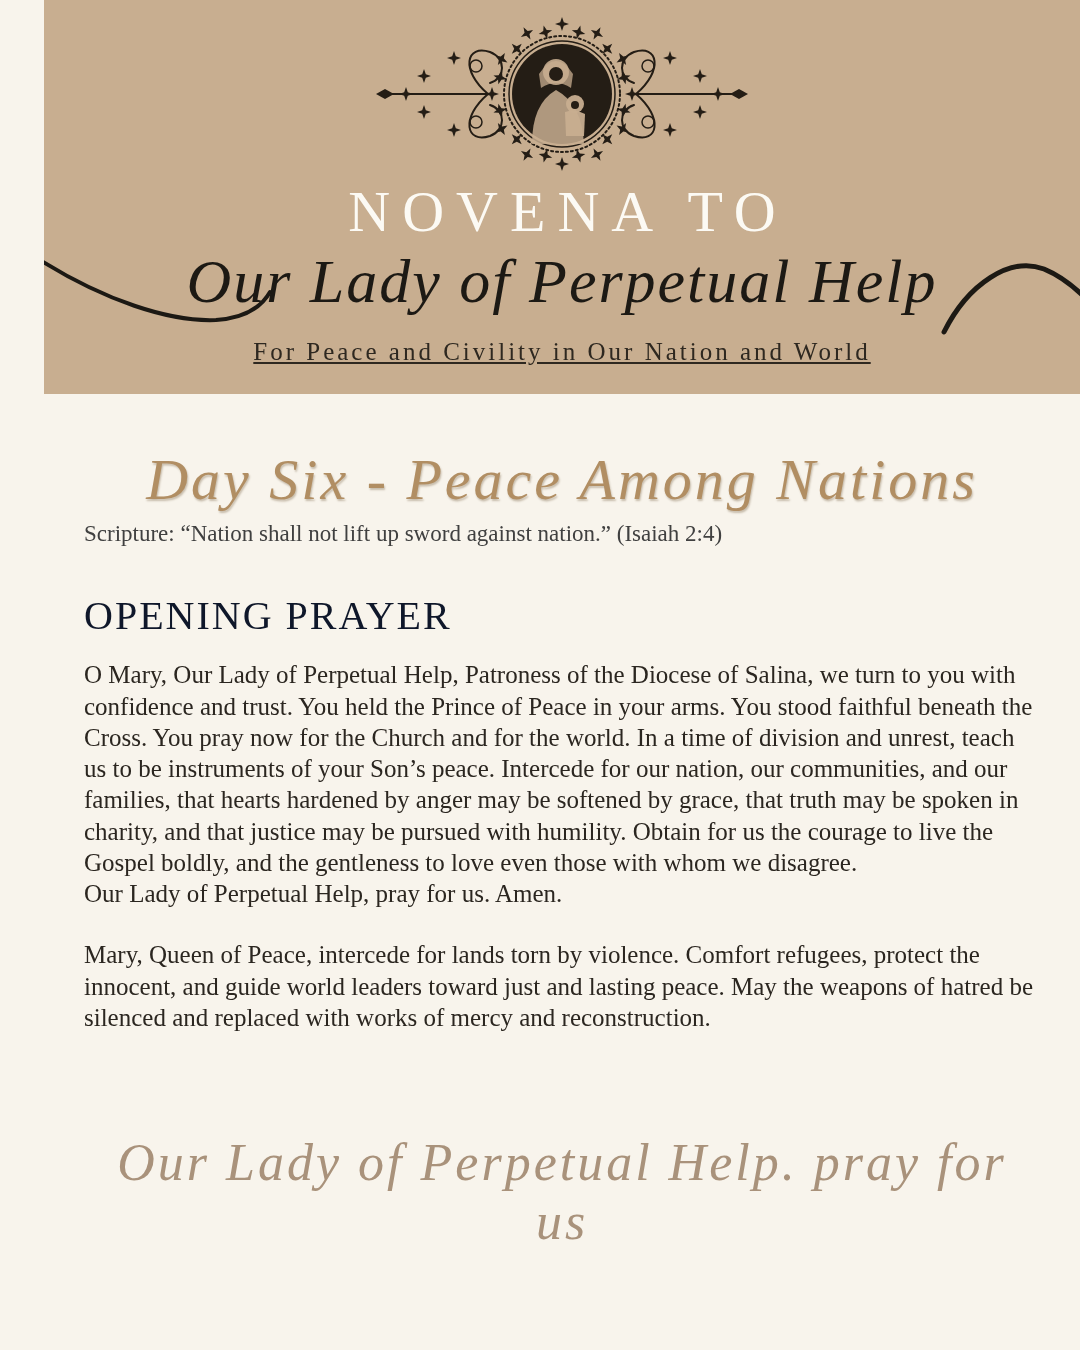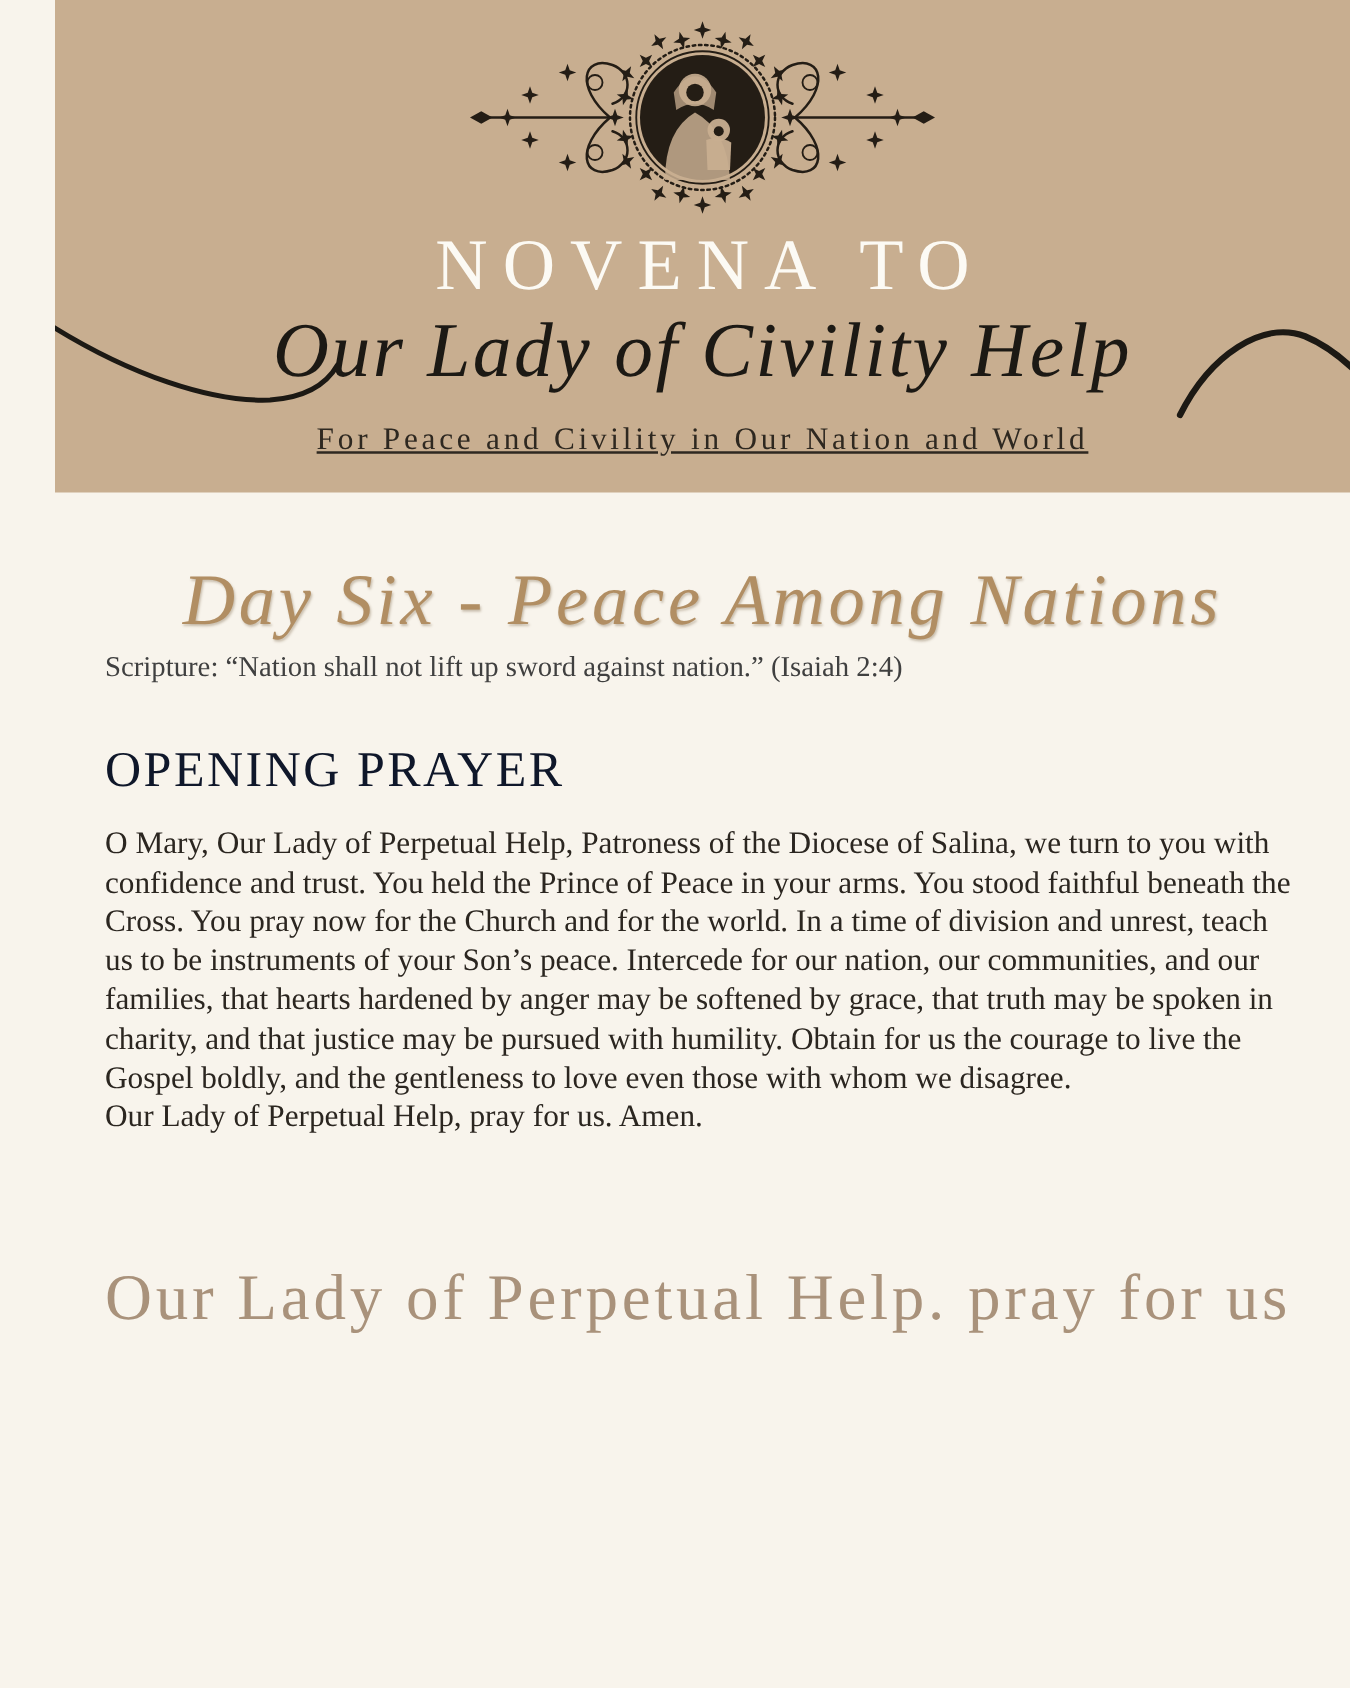--- a/index.html
+++ b/index.html
@@ -98,21 +98,22 @@
     max-width: 1005px;
     font-size: 25px;
     line-height: 1.25;
     color: #2b2620;
   }
   .prayer-paragraph-2 {
     margin-top: 30px;
   }
   .closing-script {
     margin-top: 100px;
-    text-align: left;
+    text-align: center;
+    font-style: italic;
     font-size: 52px;
     letter-spacing: 3px;
     color: #a9927b;
   }
   .orn { stroke: #241d15; fill: none; stroke-linecap: round; }
   .orn-fill { fill: #241d15; stroke: none; }
   .orn-tan { fill: #c8ae90; stroke: none; }
 </style>
 </head>
 <body>
@@ -180,37 +181,38 @@
       <circle class="orn-fill" cx="203" cy="97" r="4"></circle>
     </svg>
 
     <svg class="swash-svg" width="1080" height="394" viewBox="0 0 1080 394">
       <path d="M-4 260 C 60 300, 125 322, 172 320 C 202 318, 218 306, 226 292" fill="none" stroke="#1c1914" stroke-width="4" stroke-linecap="round"></path>
       <path d="M900 332 C 924 284, 966 256, 1000 269 C 1036 284, 1062 320, 1086 352" fill="none" stroke="#1c1914" stroke-width="5" stroke-linecap="round"></path>
     </svg>
 
     <div class="novena-title">NOVENA TO</div>
 
-    <div class="script-title">Our Lady of Civility Help</div>
+    <div class="script-title">Our Lady of Perpetual Help</div>
 
     <div class="header-subtitle">For Peace and Civility in Our Nation and World</div>
   </div>
 
   <div class="body">
 
     <div class="day-heading">Day Six - Peace Among Nations</div>
 
     <div class="scripture-block">
       <div>Scripture: “Nation shall not lift up sword against nation.” (Isaiah 2:4)</div>
     </div>
 
     <div class="prayer-heading">OPENING PRAYER</div>
 
     <div class="prayer-paragraph">
       <span>O Mary, Our Lady of Perpetual Help, Patroness of the Diocese of Salina, we turn to you with confidence and trust. You held the Prince of Peace in your arms. You stood faithful beneath the Cross. You pray now for the Church and for the world. In a time of division and unrest, teach us to be instruments of your Son’s peace. Intercede for our nation, our communities, and our families, that hearts hardened by anger may be softened by grace, that truth may be spoken in charity, and that justice may be pursued with humility. Obtain for us the courage to live the Gospel boldly, and the gentleness to love even those with whom we disagree.</span>
       <div>Our Lady of Perpetual Help, pray for us. Amen.</div>
     </div>
 
+    <div class="prayer-paragraph prayer-paragraph-2">Mary, Queen of Peace, intercede for lands torn by violence. Comfort refugees, protect the innocent, and guide world leaders toward just and lasting peace. May the weapons of hatred be silenced and replaced with works of mercy and reconstruction.</div>
 
     <div class="closing-script">Our Lady of Perpetual Help. pray for us</div>
   </div>
 
 </div>
 
 </body></html>

